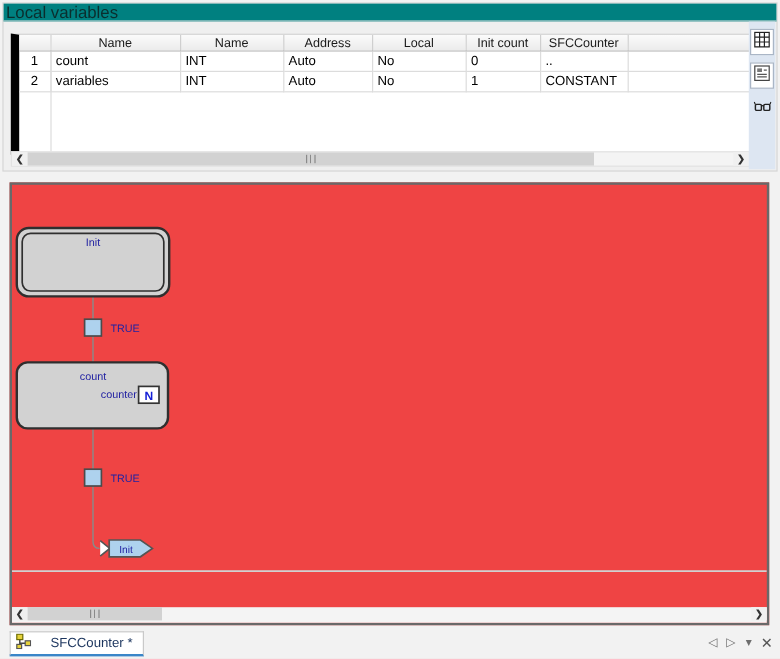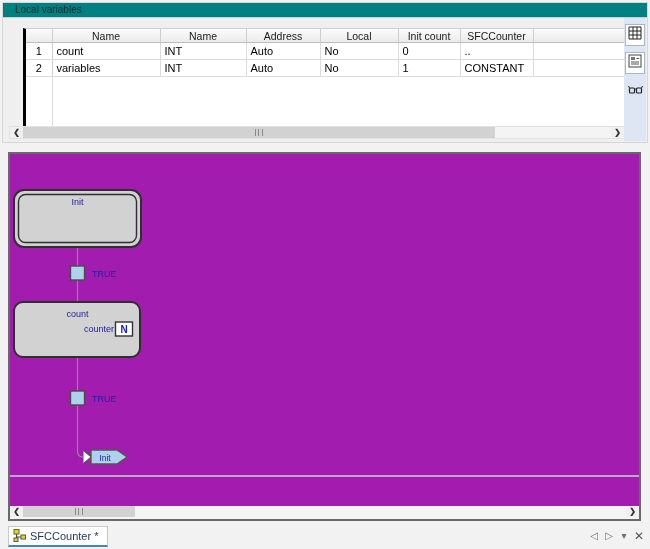--- a/index.html
+++ b/index.html
@@ -11,36 +11,36 @@
   }
 
   
   .var-panel{
     position:absolute;left:2px;top:2px;width:644px;height:139px;
     background:#efefef;border:1px solid #d6d6d6;
   }
   .titlebar{
     position:absolute;left:0;top:0;right:0;height:14px;
     background:#008080;color:#0a2e2e;
-    font-size:10px;line-height:14px;padding-left:12px;
+    font-size:14px;line-height:14px;padding-left:2px;
     border-bottom:1px solid #bfd4d4;
   }
   .icon-strip{
     position:absolute;top:15px;right:1px;bottom:1px;width:22px;
     background:#dde6f2;display:flex;flex-direction:column;align-items:center;gap:6px;
     padding-top:6px;box-sizing:border-box;
   }
   .strip-btn{
     width:20px;height:22px;display:flex;align-items:center;justify-content:center;
     background:#ffffff;border:1px solid #aab6c6;box-sizing:border-box;
   }
   .strip-btn.flat{background:transparent;border-color:transparent;}
   .tbl-wrap{
-    position:absolute;left:20px;top:25px;width:616px;height:100px;
-    background:#ffffff;overflow:hidden;border-top:1px solid #cfcfcf;border-left:3px solid #000000;
+    position:absolute;left:6px;top:25px;width:616px;height:100px;
+    background:#ffffff;overflow:hidden;border-top:1px solid #cfcfcf;border-left:7px solid #000000;
   }
   table.vars{border-collapse:collapse;table-layout:fixed;width:620px;}
   table.vars th{
     height:13px;font-size:10.5px;font-weight:normal;color:#1a1a1a;
     background:linear-gradient(#fbfbfb,#ebebeb);
     border-right:1px solid #cfcfcf;border-bottom:1px solid #bdbdbd;
     text-align:center;padding:0 2px;white-space:nowrap;overflow:hidden;
   }
   table.vars th.h-last{text-align:right;}
   table.vars td{
@@ -71,30 +71,30 @@
     background:linear-gradient(to right, transparent 2px, #8a8a8a 2px, #8a8a8a 3px, transparent 3px);
   }
   .hscroll.top-sb{left:6px;top:123px;width:616px;}
   .hscroll.top-sb .thumb{left:13px;width:472px;}
   .hscroll.bottom-sb{left:0;bottom:0;width:629px;border:none;}
   .hscroll.bottom-sb .thumb{left:13px;width:112px;}
 
   
   .chart-panel{
     position:absolute;left:8px;top:152px;width:629px;height:365px;
-    border:2px solid #696969;background:#a21caf;
+    border:2px solid #696969;background:#ef4444;
   }
   .chart-panel svg{display:block;}
 
   
   .tabbar{position:absolute;left:0;top:524px;width:650px;height:25px;background:#f2f2f2;}
   .tab{
     position:absolute;left:8px;top:2px;height:18px;
     background:#ffffff;border:1px solid #c9c9c9;border-bottom:2px solid #3a86c8;
-    display:flex;align-items:center;gap:4px;padding:0 9px 0 4px;
+    display:flex;align-items:center;gap:16px;padding:0 9px 0 4px;
     font-size:11px;color:#1c355e;
   }
   .tab-nav{
     position:absolute;right:6px;top:6px;display:flex;gap:5px;align-items:center;
     color:#6e6e6e;font-size:10px;line-height:12px;
   }
   .tab-nav .nv{width:10px;text-align:center;}
   .tab-nav .close{color:#555;font-size:12px;}
 </style>
 </head>

